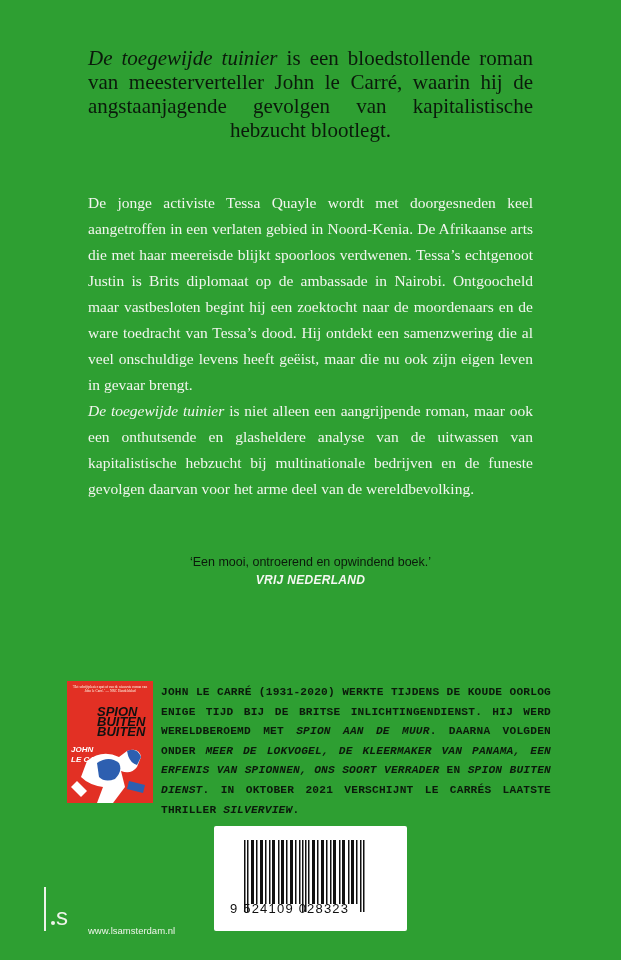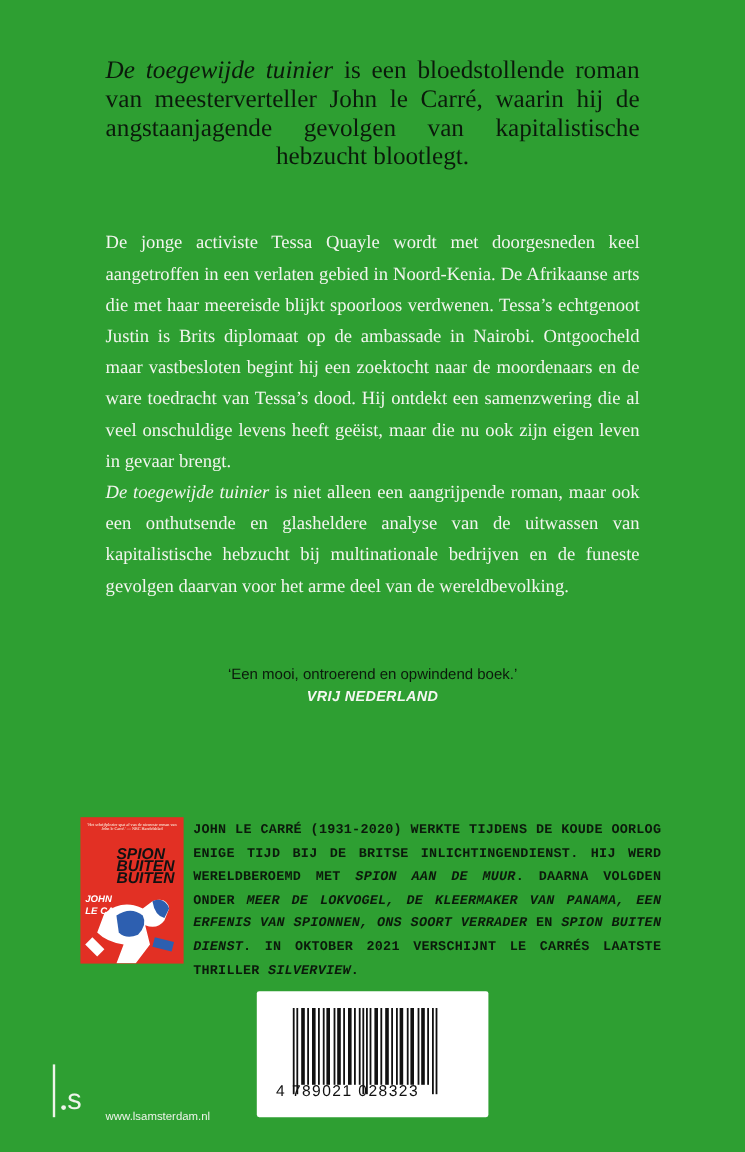--- a/index.html
+++ b/index.html
@@ -154,21 +154,21 @@
       <rect x="103" y="0" width="3" height="64"></rect>
         <rect x="109" y="0" width="1.5" height="64"></rect>
       <rect x="112" y="0" width="3" height="64"></rect>
         <rect x="118" y="0" width="1.5" height="64"></rect>
       <rect x="121" y="0" width="3" height="64"></rect>
         <rect x="126" y="0" width="1.5" height="64"></rect>
       <rect x="130" y="0" width="1.5" height="72"></rect>
         <rect x="133" y="0" width="1.5" height="72"></rect>
     </g>
   </svg>
-  <div class="isbn">4 789021 028323</div>
+  <div class="isbn">9 524109 028323</div>
 </div>
 
 <div class="logo">
   <div class="bar"></div>
   <div class="dot"></div>
   <div class="s">s</div>
 </div>
 <div class="website">www.lsamsterdam.nl</div>
 
 </body></html>

